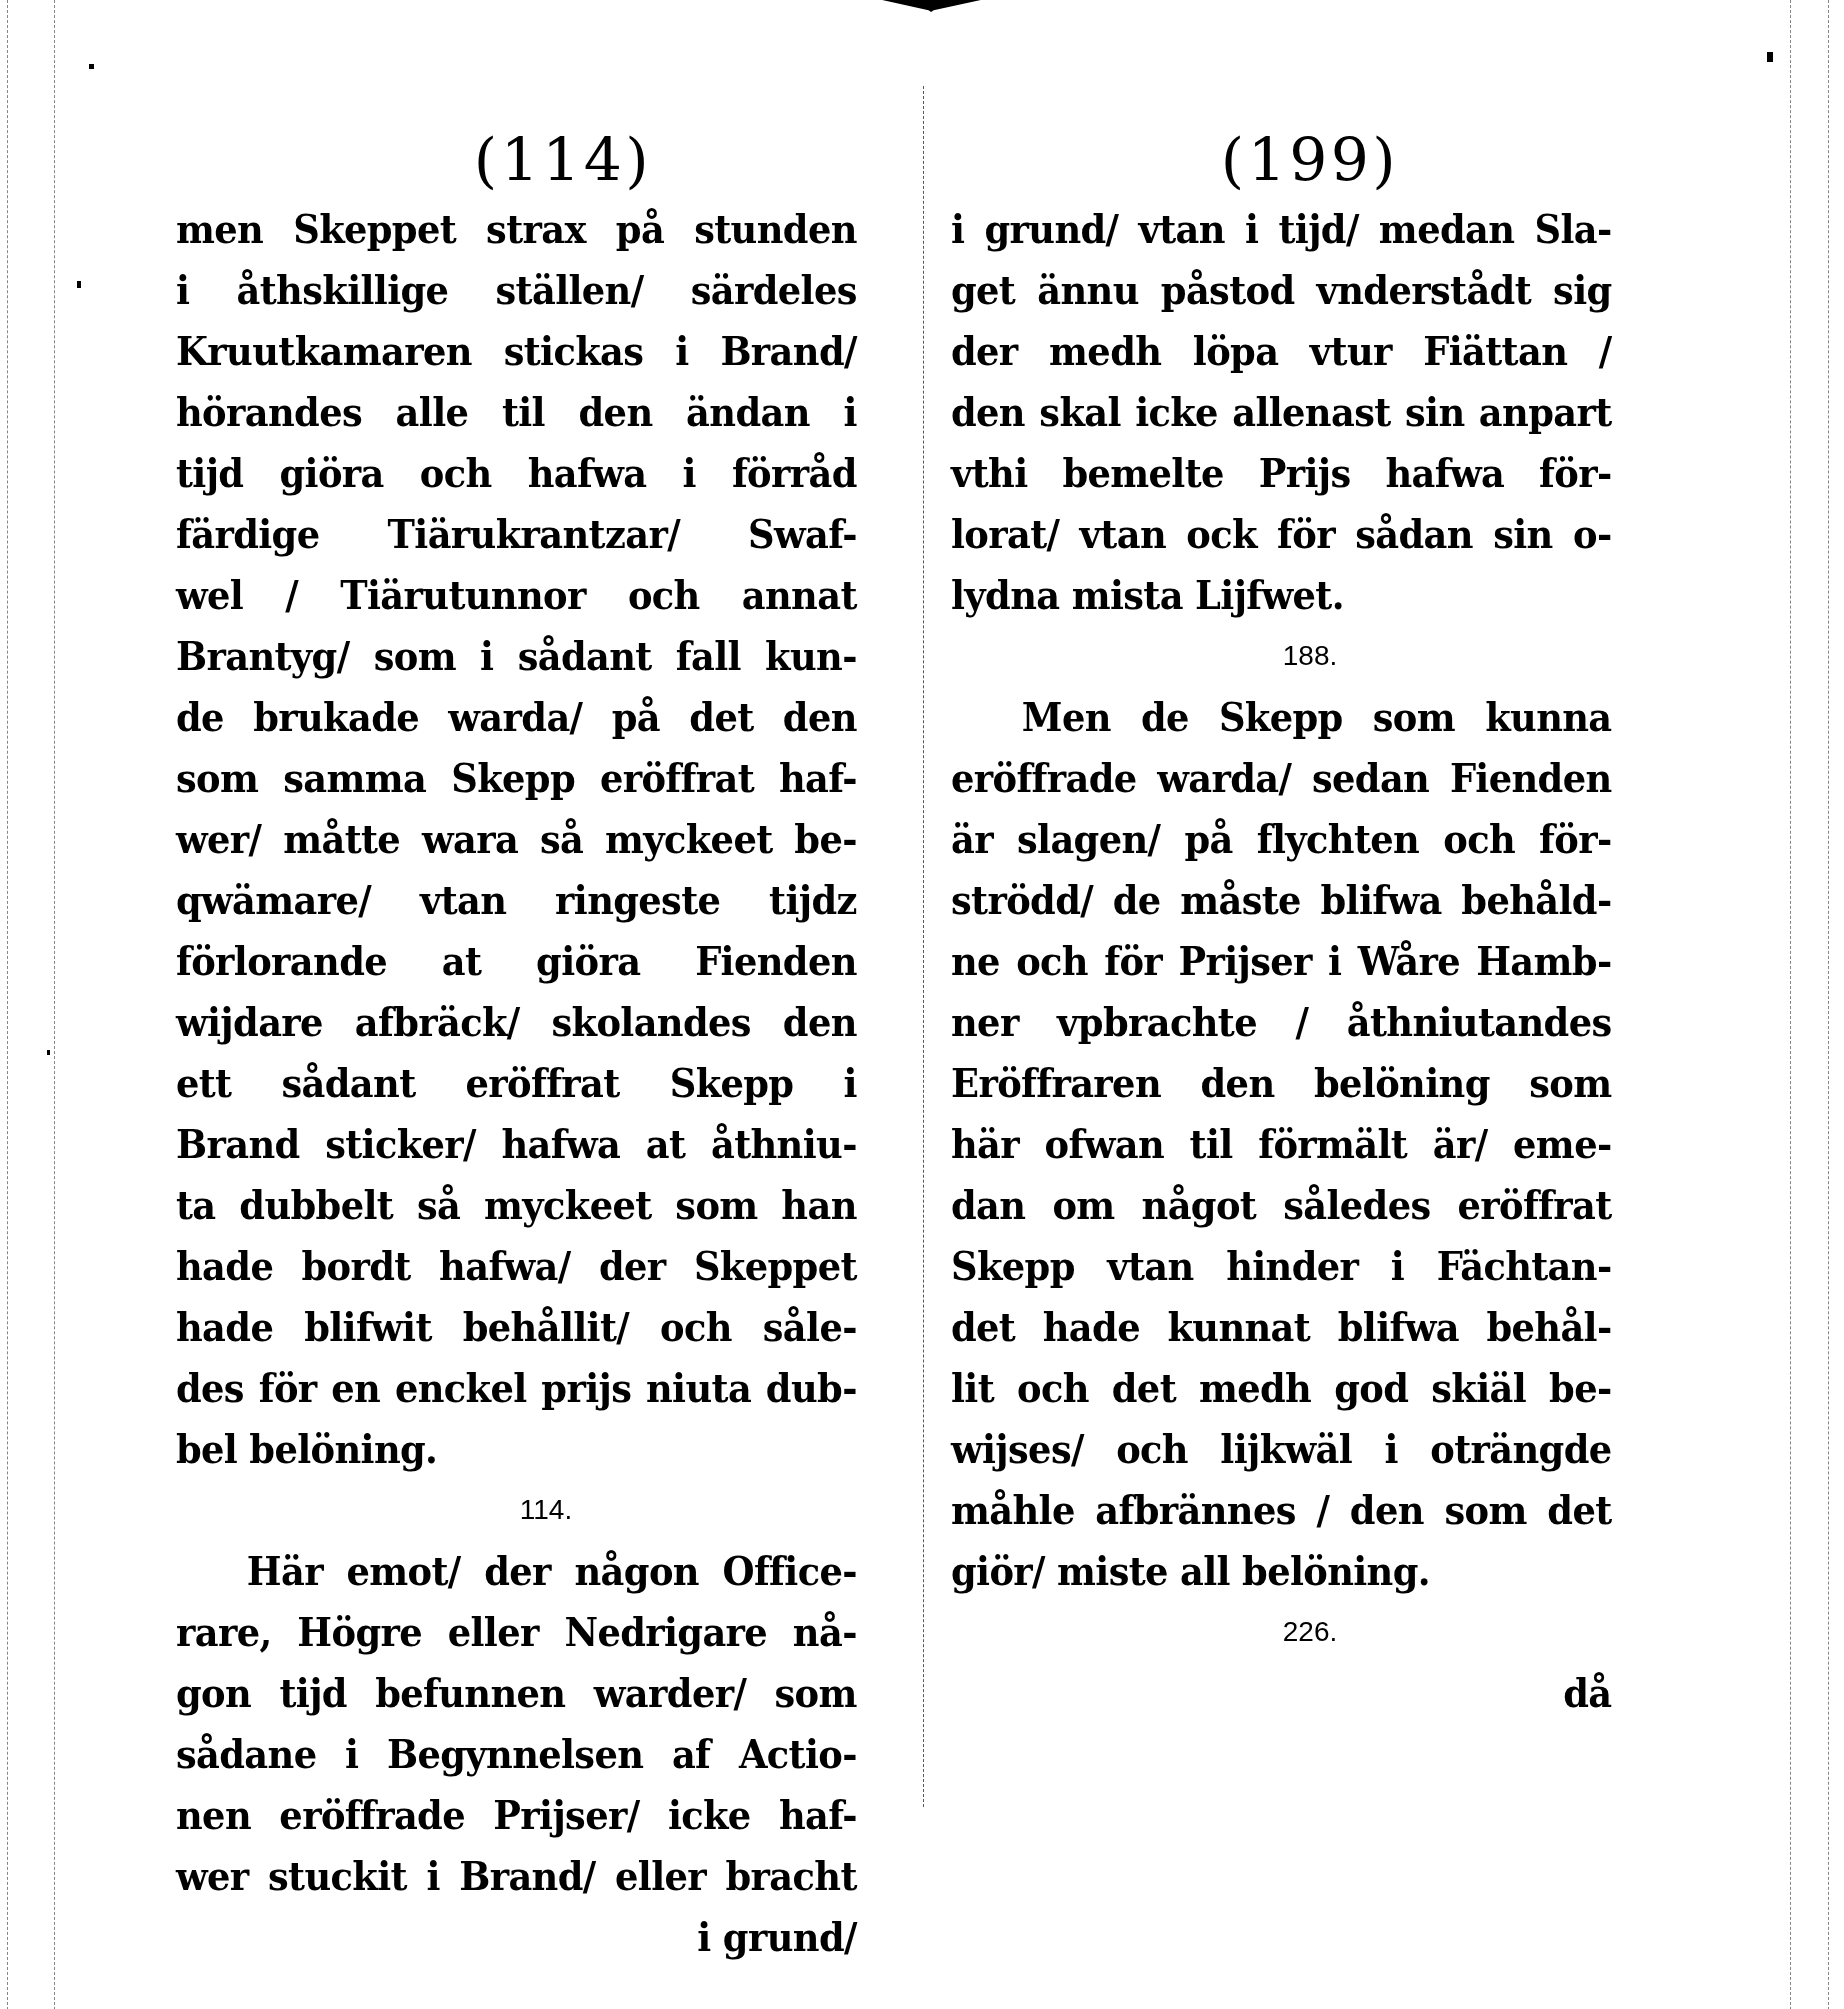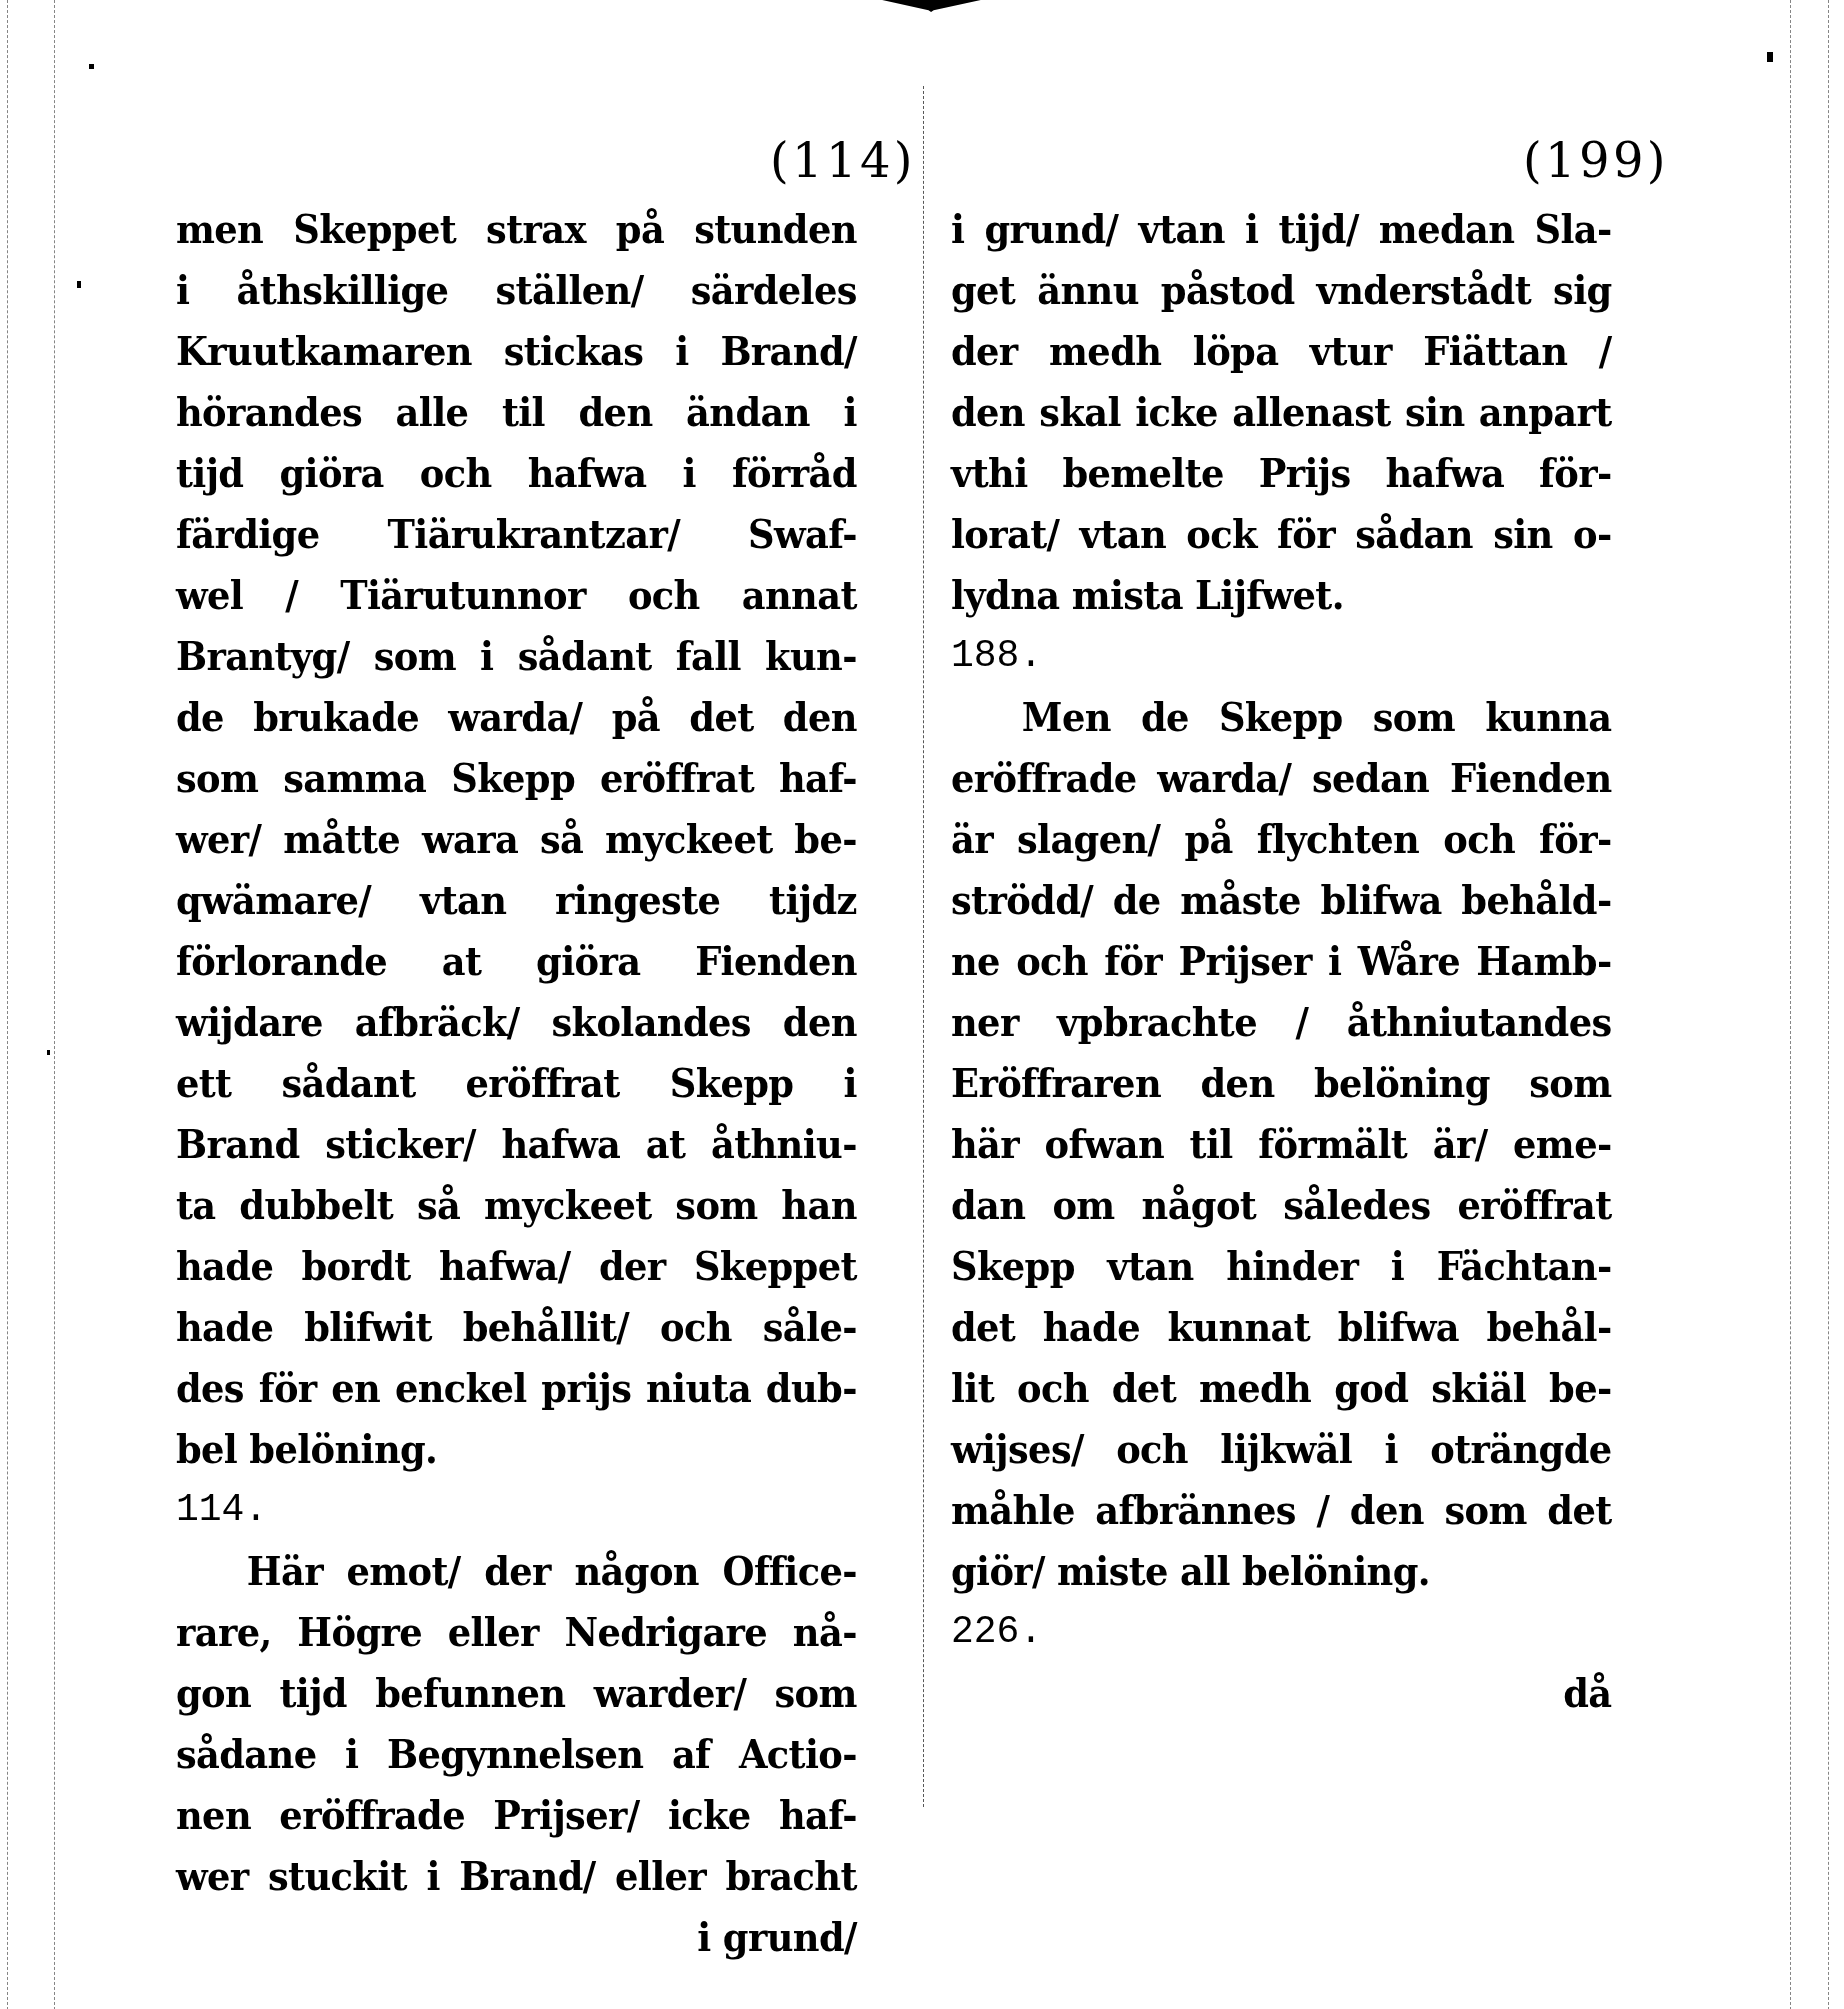--- a/index.html
+++ b/index.html
@@ -40,23 +40,23 @@
     opacity: 0.7;
   }
   .page {
     position: absolute;
     top: 129px;
   }
   .page-left { left: 176px; width: 740px; }
   .page-right { left: 951px; width: 718px; }
 
   .page-number {
-    text-align: right;
+    text-align: center;
     font-family: "DejaVu Serif", serif;
-    font-size: 48px;
+    font-size: 60px;
     line-height: 62px;
     height: 69px;
     letter-spacing: 3.4px;
   }
   .page-left .page-number { margin-left: 0; padding-left: 34px; }
   .line {
     font-family: "DejaVu Serif", "Liberation Serif", serif;
     font-weight: bold;
     font-size: 40px;
     line-height: 61px;
@@ -65,22 +65,23 @@
     text-align: justify;
     text-align-last: justify;
     letter-spacing: -0.7px;
     transform: scaleX(0.92);
     transform-origin: left center;
   }
   .line.last { text-align-last: left; }
   .line.indent { padding-left: 77px; }
   .line.right { text-align: right; text-align-last: right; }
   .section-number {
-    font-family: Liberation Mono, monospace;
-    font-size: 38px;
+    text-align: center;
+    font-family: Liberation Sans, sans-serif;
+    font-size: 28px;
     line-height: 61px;
     height: 61px;
   }
   .speck {
     position: absolute;
     background: #000;
   }
 </style>
 </head>
 <body>

